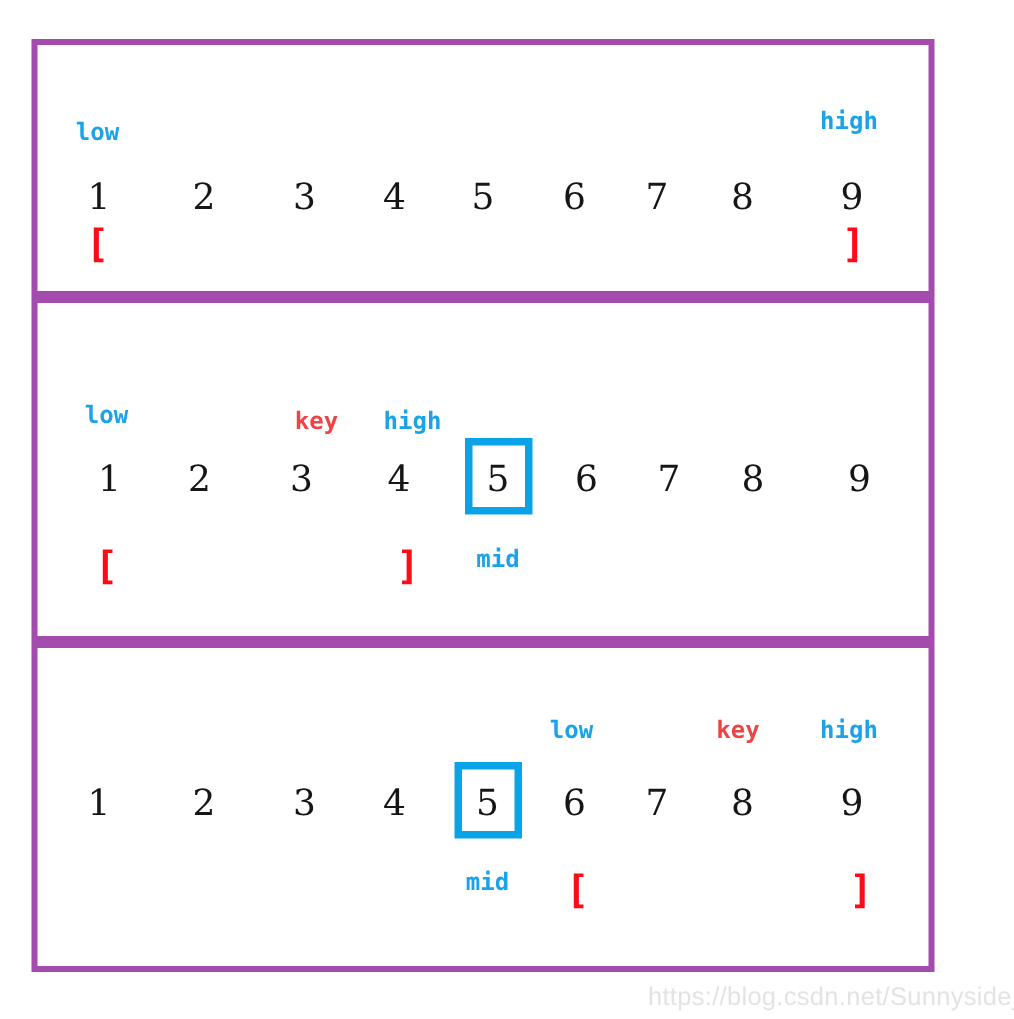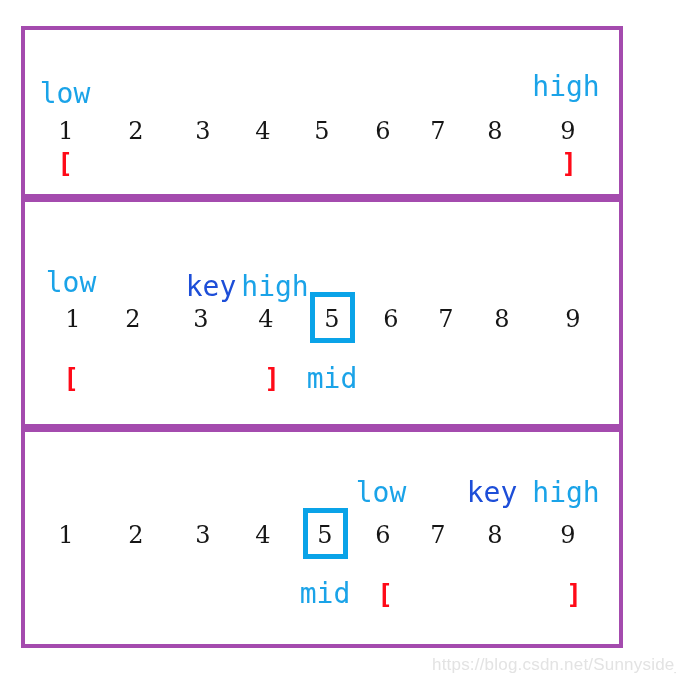--- a/index.html
+++ b/index.html
@@ -41,28 +41,28 @@
   }
 
   .num {
     font-size: 24px;
     color: #161616;
     width: 26px;
     margin-left: -13px;
   }
 
   .lbl {
-    font-size: 28px;
+    font-size: 16px;
     font-family: "DejaVu Sans Mono", "Liberation Mono", monospace;
-    font-weight: 400;
+    font-weight: 700;
     width: 80px;
     margin-left: -40px;
   }
   .lbl.low, .lbl.high, .lbl.mid { color: #1aa3e8; }
-  .lbl.key { color: #1d4ed8; }
+  .lbl.key { color: #ef4444; }
 
   .brk {
     font-size: 26px;
     color: #ff0a18;
     font-family: "DejaVu Sans Mono", "Liberation Mono", monospace;
     font-weight: 600;
     width: 30px;
     margin-left: -15px;
   }
 

